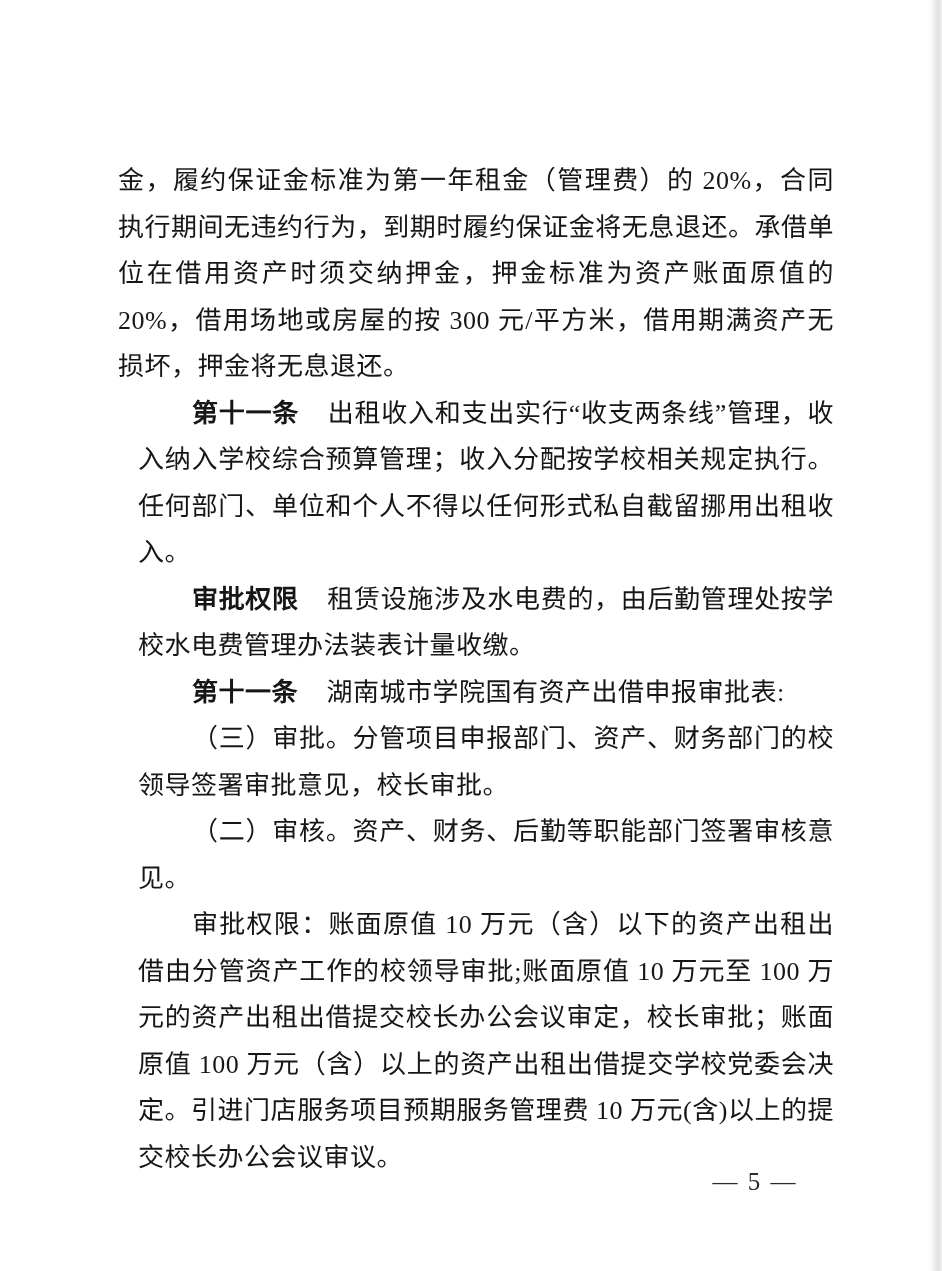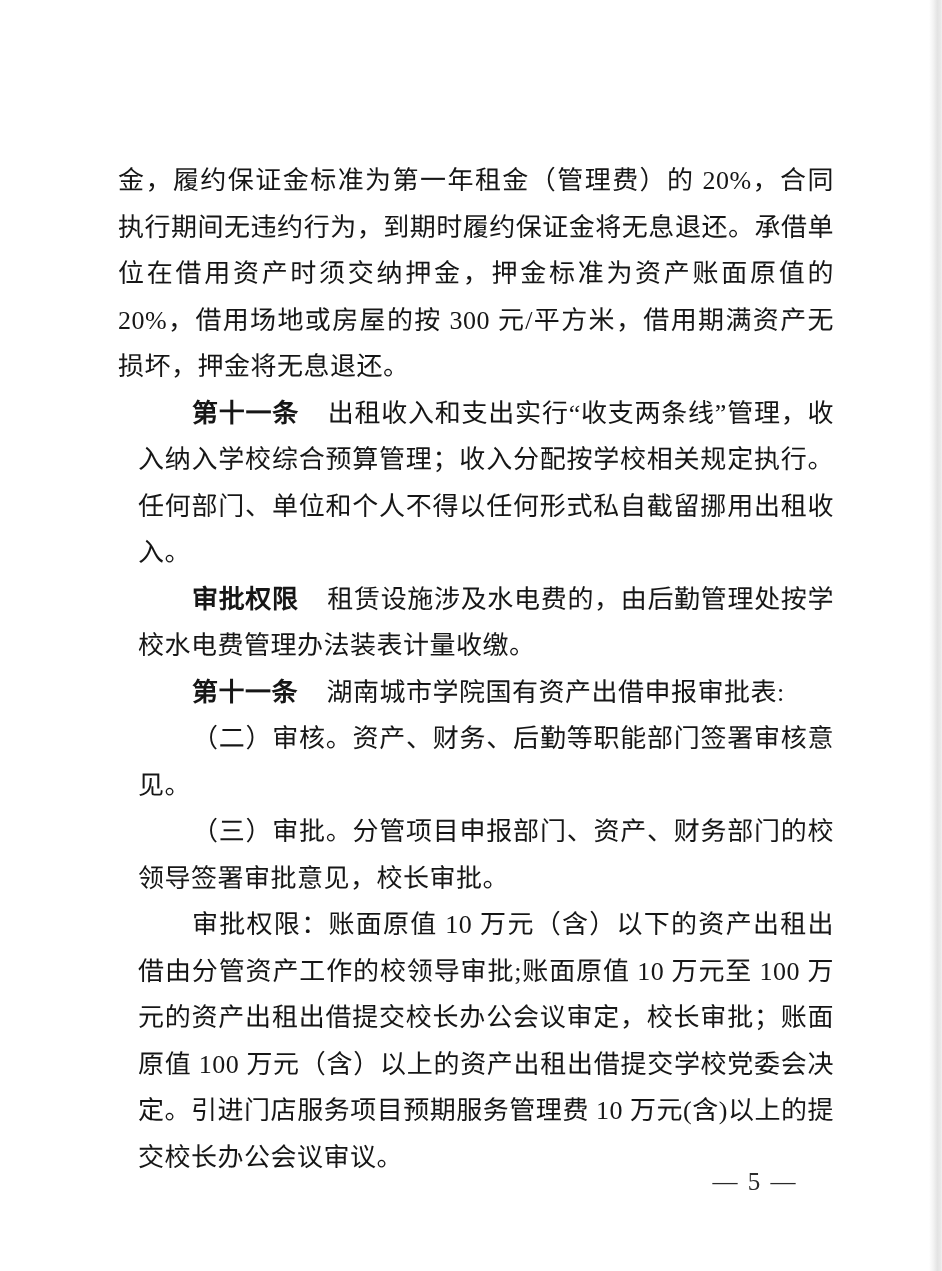--- a/index.html
+++ b/index.html
@@ -61,19 +61,19 @@
 </style>
 </head>
 <body>
 
 <div class="page">
   <div class="document-body">
       <p class="para"><span>金，履约保证金标准为第一年租金（管理费）的 20%，合同执行期间无违约行为，到期时履约保证金将无息退还。承借单位在借用资产时须交纳押金，押金标准为资产账面原值的 20%，借用场地或房屋的按 300 元/平方米，借用期满资产无损坏，押金将无息退还。</span></p>
       <p class="para indent"><span class="lead">第十一条</span><span>出租收入和支出实行“收支两条线”管理，收入纳入学校综合预算管理；收入分配按学校相关规定执行。任何部门、单位和个人不得以任何形式私自截留挪用出租收入。</span></p>
       <p class="para indent"><span class="lead">审批权限</span><span>租赁设施涉及水电费的，由后勤管理处按学校水电费管理办法装表计量收缴。</span></p>
       <p class="para indent"><span class="lead">第十一条</span><span>湖南城市学院国有资产出借申报审批表:</span></p>
+      <p class="para indent"><span>（三）审批。分管项目申报部门、资产、财务部门的校领导签署审批意见，校长审批。</span></p>
       <p class="para indent"><span>（二）审核。资产、财务、后勤等职能部门签署审核意见。</span></p>
-      <p class="para indent"><span>（三）审批。分管项目申报部门、资产、财务部门的校领导签署审批意见，校长审批。</span></p>
       <p class="para indent"><span>审批权限：账面原值 10 万元（含）以下的资产出租出借由分管资产工作的校领导审批;账面原值 10 万元至 100 万元的资产出租出借提交校长办公会议审定，校长审批；账面原值 100 万元（含）以上的资产出租出借提交学校党委会决定。引进门店服务项目预期服务管理费 10 万元(含)以上的提交校长办公会议审议。</span></p>
     </div>
   <div class="page-footer">— 5 —</div>
   <div class="scan-edge"></div>
 </div>
 
 </body></html>

